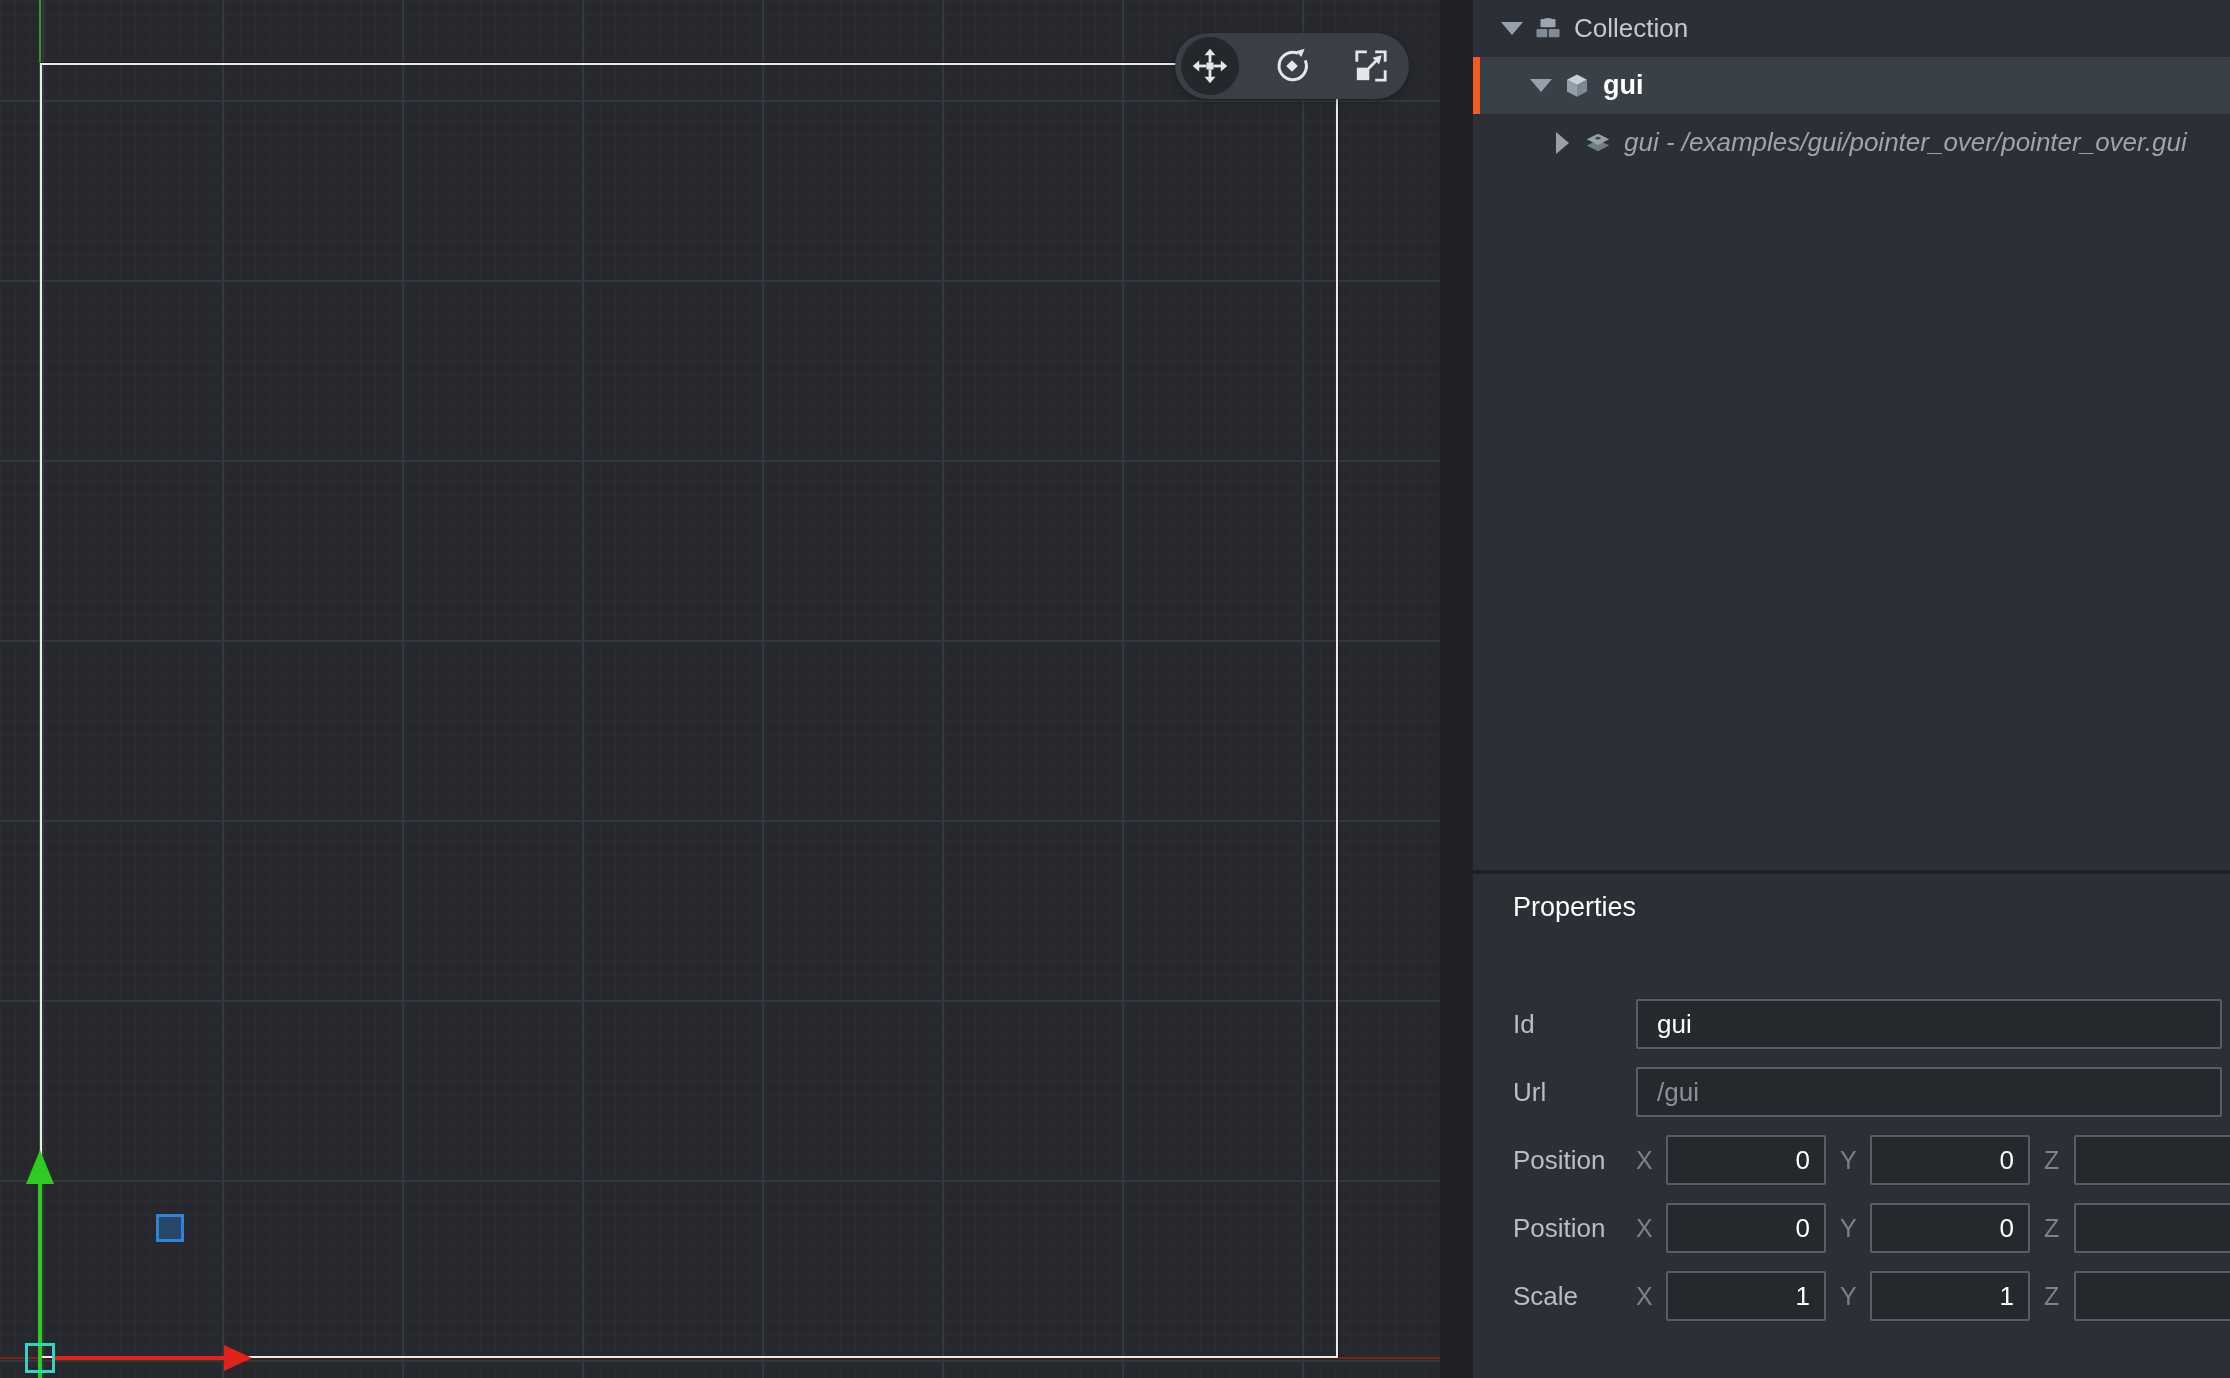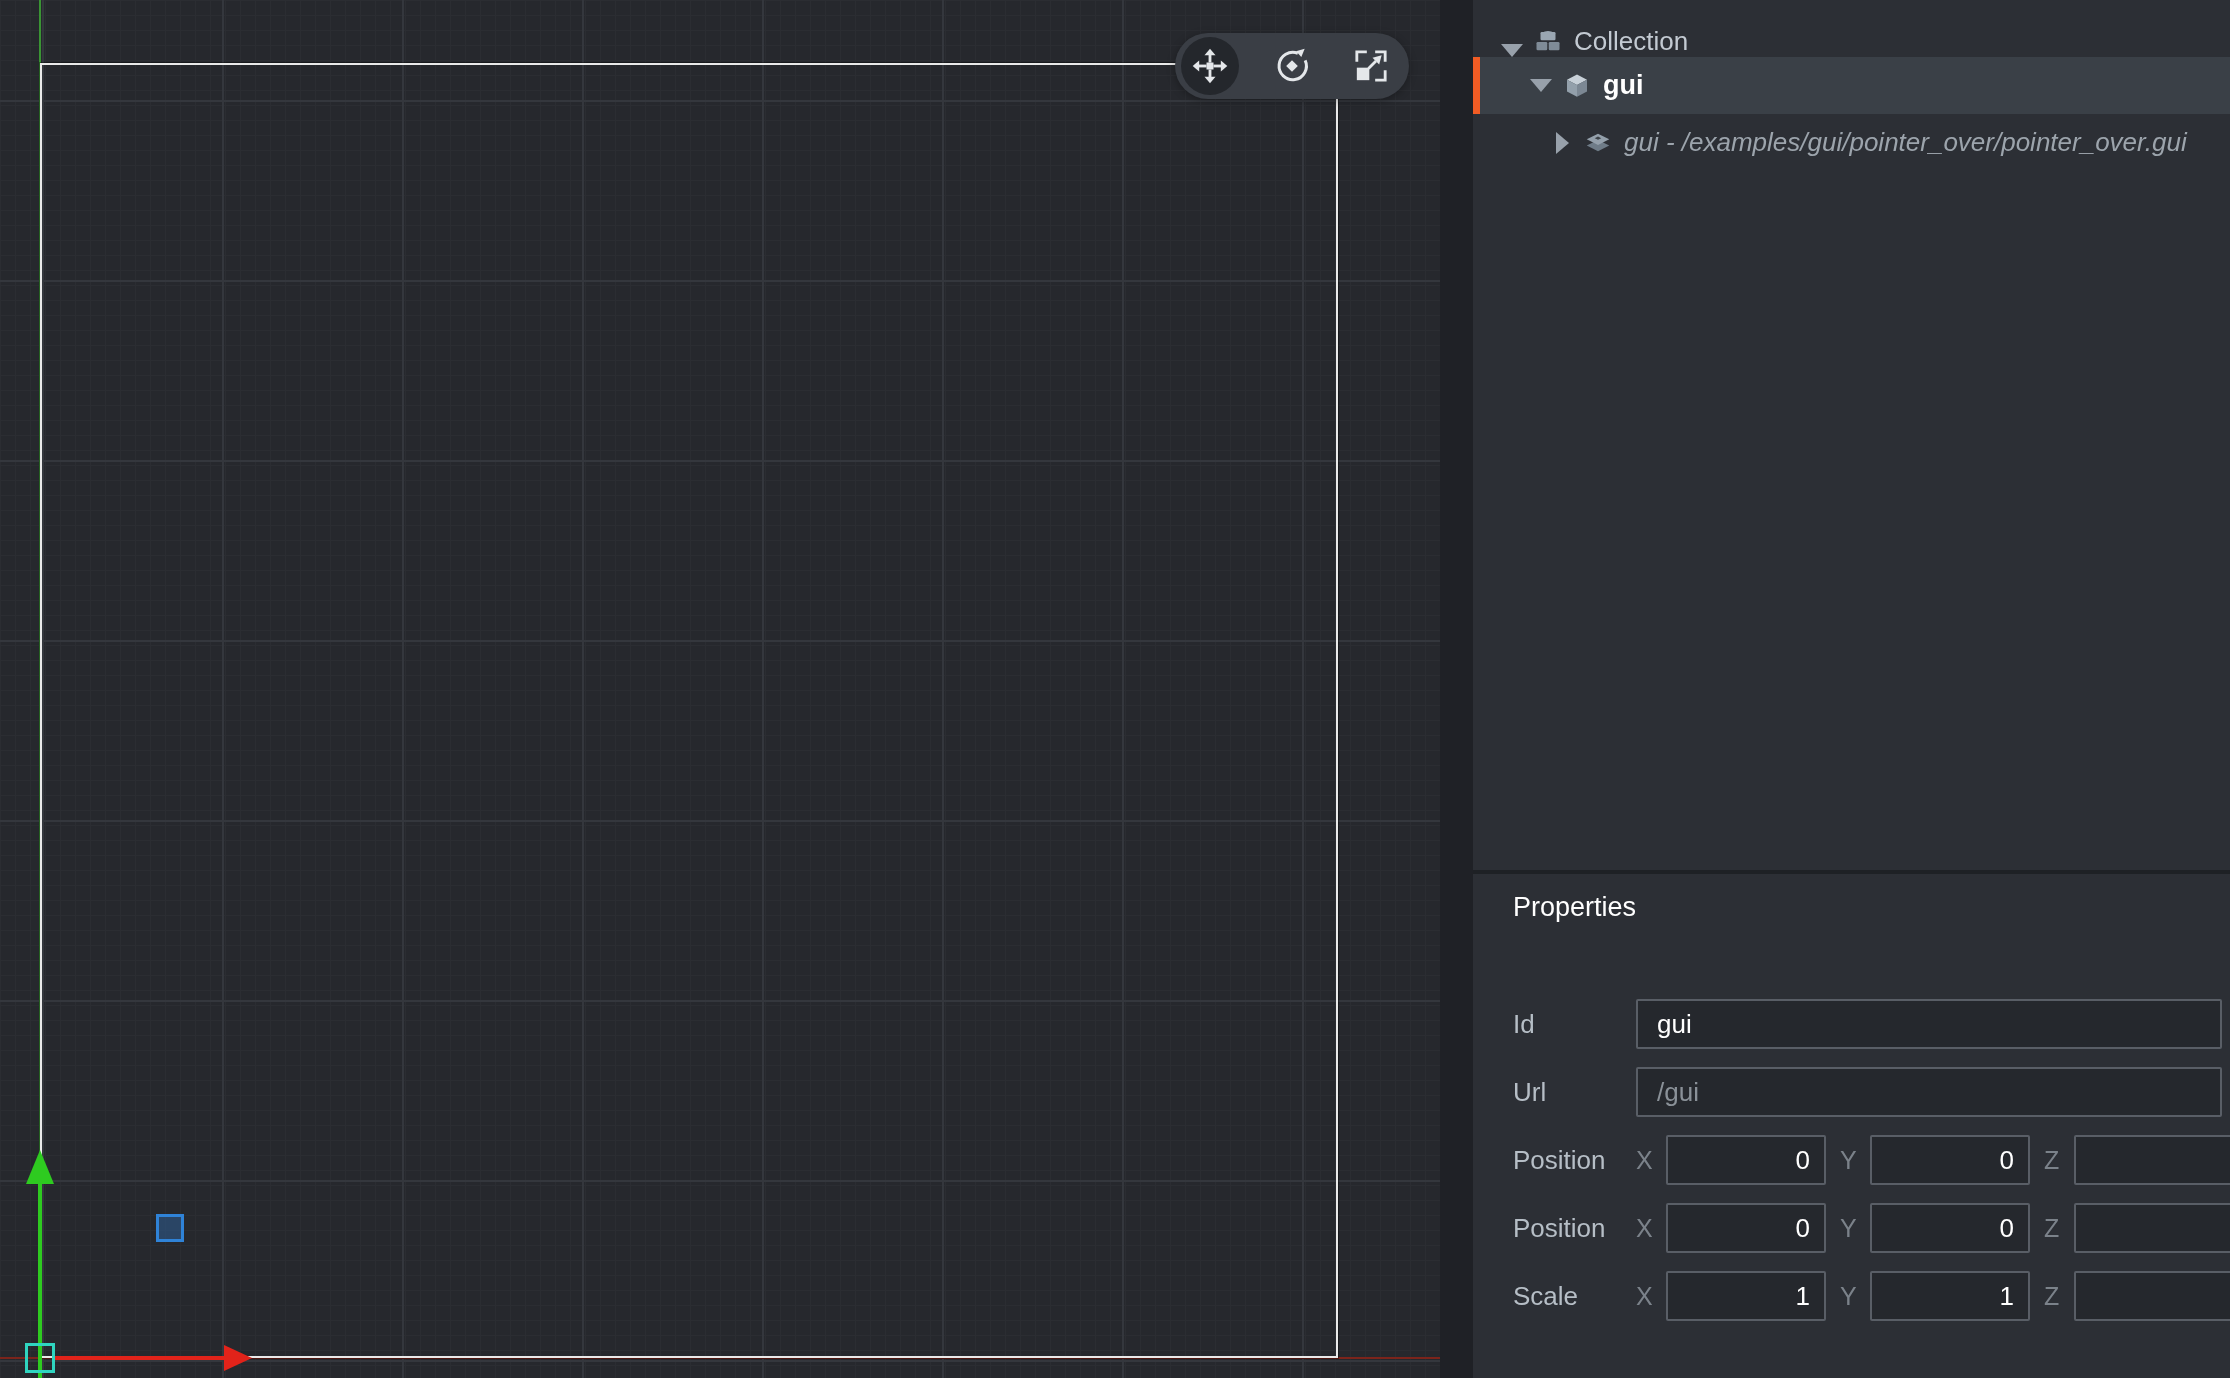--- a/index.html
+++ b/index.html
@@ -66,21 +66,21 @@
   
   #splitter { position:absolute; left:1440px; top:0; width:33px; height:1378px; background:#1f2126; }
 
   
   #right-panel { position:absolute; left:1473px; top:0; width:757px; height:1378px;
     background:#2c2f35; color:#c3cad2; }
 
   
   #outline { position:absolute; left:0; top:0; width:757px; height:870px; overflow:hidden; }
   .tree-row { position:relative; display:flex; align-items:center; height:57px; width:100%; }
-  .tree-row.lvl0 { padding-left:28px;align-items:flex-end; }
+  .tree-row.lvl0 { padding-left:28px; }
   .tree-row.lvl1 { padding-left:57px; }
   .tree-row.lvl2 { padding-left:83px; }
   .tree-row.selected { background:#3a4047; }
   .sel-bar { position:absolute; left:0; top:0; width:7px; height:100%; background:#f15c24; }
   .caret { width:0; height:0; flex:none; margin-right:10px; }
   .caret-down { border-left:11px solid transparent; border-right:11px solid transparent; border-top:13px solid #98a1ab; }
   .caret-right { border-top:11px solid transparent; border-bottom:11px solid transparent; border-left:13px solid #98a1ab; margin-right:14px; }
   .ticon { width:30px; height:30px; flex:none; margin-right:11px; }
   .ticon svg { width:30px; height:30px; display:block; }
   .tree-label { font-size:26px; color:#c3cad2; white-space:nowrap; }

